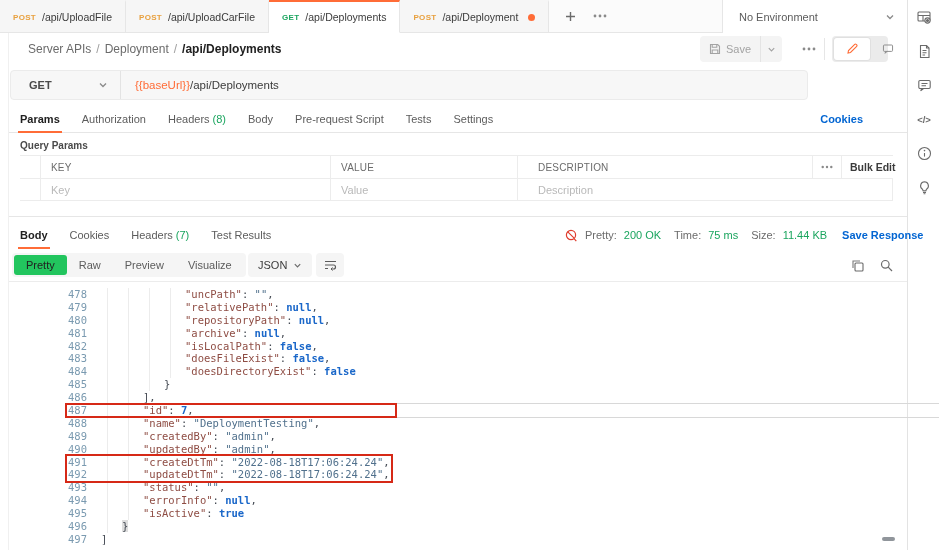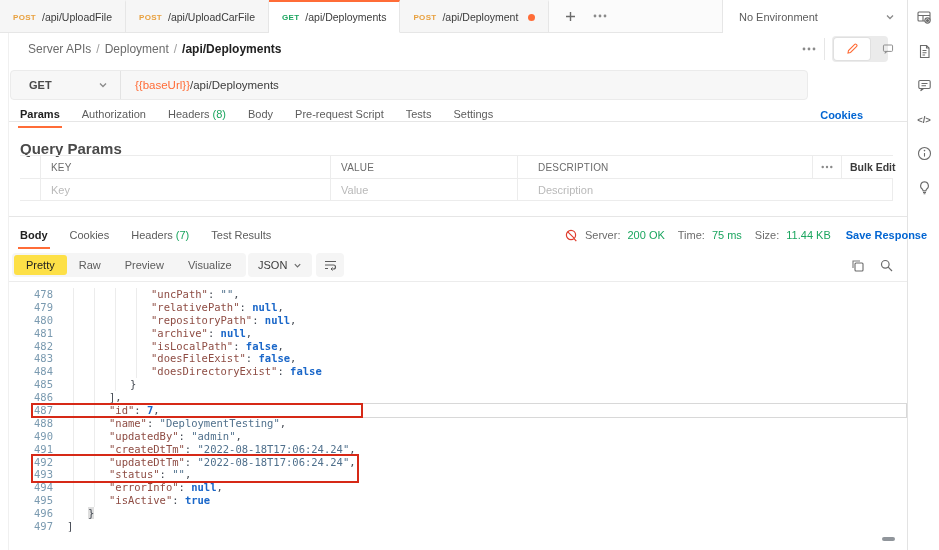--- a/index.html
+++ b/index.html
@@ -43,30 +43,30 @@
   .url-shell { position:absolute; left:2px; top:0; width:798px; height:30px; background:#f7f7f7; border:1px solid #ebebeb; border-radius:4px; display:flex; align-items:center; }
   .method-select { width:110px; height:100%; display:flex; align-items:center; justify-content:space-between; padding:0 12px 0 18px; border-right:1px solid #e3e3e3; cursor:pointer; font-size:11px; font-weight:bold; color:#4a4a4a; }
   .url-text { padding-left:14px; font-size:11.5px; cursor:text; white-space:nowrap; }
   .url-var { color:var(--accent); }
   .url-path { color:#3b3b3b; }
   .send-btn { position:absolute; left:808px; top:0; width:82px; height:30px; background:var(--send); border-radius:4px; display:flex; color:#fff; }
   .send-main { flex:1; display:flex; align-items:center; justify-content:center; font-size:12px; font-weight:bold; cursor:pointer; }
   .send-chev { width:24px; display:flex; align-items:center; justify-content:center; border-left:1px solid rgba(255,255,255,.35); cursor:pointer; }
 
   
-  .reqtabs-row { position:absolute; left:8px; top:95px; width:899px; height:27px; border-bottom:1px solid #e6e6e6; display:flex; align-items:flex-end; }
+  .reqtabs-row { position:absolute; left:8px; top:106px; width:899px; height:27px; border-bottom:1px solid #e6e6e6; display:flex; align-items:center; }
   .rtab { font-size:11px; color:#5c5c5c; margin-left:22px; padding-bottom:1px; position:relative; cursor:pointer; white-space:nowrap; }
   .rtab:first-child { margin-left:12px; }
   .rtab.active { color:#212121; font-weight:bold; }
   .rtab.active::after { content:""; position:absolute; left:-2px; right:-2px; bottom:-7px; height:2px; background:var(--accent); }
   .rtab .cnt { color:var(--green); margin-left:3px; font-weight:normal; }
   .cookies-link { position:absolute; right:44px; font-size:11px; font-weight:bold; color:var(--blue); cursor:pointer; }
 
   
-  .qp-label { position:absolute; left:20px; top:140px; font-size:15px; font-weight:bold; color:#4a4a4a; }
+  .qp-label { position:absolute; left:20px; top:140px; font-size:10px; font-weight:bold; color:#4a4a4a; }
   .qp-table { position:absolute; left:20px; top:155px; width:873px; height:31px; font-size:11px; }
   .qp-row { position:absolute; left:0; width:873px; height:23px; border-top:1px solid #ececec; display:flex; align-items:center; }
   .qp-row.r2 { top:23px; border-bottom:1px solid #ececec; }
   .qp-cell { height:100%; display:flex; align-items:center; border-left:1px solid #ececec; padding-left:10px; }
   .c-handle { width:20px; border-left:none; }
   .c-key { width:290px; }
   .c-val { width:187px; }
   .c-desc { width:295px;padding-left:20px; }
   .c-dots { width:29px; justify-content:center; padding-left:0; }
   .c-bulk { width:52px; padding-left:8px; border-left:1px solid #ececec; }
@@ -78,28 +78,28 @@
   
   .resp-divider { position:absolute; left:8px; top:216px; width:899px; height:1px; background:#e6e6e6; }
   .resp-row { position:absolute; left:8px; top:222px; width:899px; height:26px; display:flex; align-items:center; }
   .resp-meta { position:absolute; left:557px; top:0; height:26px; display:flex; align-items:center; gap:7px; font-size:11px; color:#6b6b6b; white-space:nowrap; }
   .resp-meta b { color:var(--green); font-weight:normal; }
   .save-resp { color:var(--blue); font-weight:bold; display:flex; align-items:center; gap:20px; cursor:pointer; margin-left:8px; }
 
   .view-row { position:absolute; left:8px; top:252px; width:899px; height:26px; }
   .seg-ctl { position:absolute; left:4px; top:1px; height:24px; background:#f5f5f5; border-radius:4px; display:flex; padding:2px; }
   .seg { padding:0 12px; display:flex; align-items:center; font-size:11px; color:#5c5c5c; border-radius:3px; cursor:pointer; }
-  .seg.on { background:#fde047; color:#212121; }
+  .seg.on { background:#22c55e; color:#212121; }
   .fmt-pill { position:absolute; left:240px; top:1px; height:24px; background:#f5f5f5; border-radius:4px; display:flex; align-items:center; gap:6px; padding:0 10px; font-size:11px; color:#3b3b3b; cursor:pointer; }
   .wrap-pill { position:absolute; left:308px; top:1px; width:28px; height:24px; background:#f5f5f5; border-radius:4px; display:flex; align-items:center; justify-content:center; cursor:pointer; color:#5c5c5c; }
   .view-right { position:absolute; right:14px; top:1px; height:24px; display:flex; gap:16px; align-items:center; color:#6b6b6b; }
   .code-divider { position:absolute; left:8px; top:281px; width:899px; height:1px; background:#ececec; }
 
   
-  .code { position:absolute; left:8px; top:285px; width:928px; height:261px; font-family:"DejaVu Sans Mono", monospace; font-size:10.5px; border-left:1px solid #efefef; }
+  .code { position:absolute; left:8px; top:285px; width:928px; height:261px; font-family:"DejaVu Sans Mono", monospace; font-size:10.5px; border-left:1px solid #efefef;padding-left:34px; }
   .code-lines { position:relative; padding-top:3px; }
   .cl { position:relative; height:12.9px; line-height:12.9px; padding-left:58px; white-space:pre; }
   .ln { position:absolute; left:0; top:0; width:44px; text-align:right; color:var(--lnum); }
   .guide { position:absolute; top:0; width:1px; height:12.9px; background:#ececec; }
   .tk-k { color:var(--tk-key); }
   .tk-s { color:var(--tk-str); }
   .tk-l { color:var(--tk-lit); font-weight:bold; }
   .tk-p { color:#454b54; }
   .tk-ph { color:#454b54; background:#dedede; }
   .anno-red { position:absolute; border:2px solid var(--red); z-index:3; pointer-events:none; }
@@ -193,20 +193,34 @@
         <path d="M7.5 1.8a4 4 0 0 1 2.3 7.2c-.6.5-.8 1-.8 1.7h-3c0-.7-.2-1.2-.8-1.7A4 4 0 0 1 7.5 1.8z"></path>
           <path d="M6 12.4h3M6.6 13.8h1.8"></path>
       </svg>
     </span>
   </div>
 
   <div class="crumb-row">
     <div class="crumbs">
       <span>Server APIs</span><span class="crumb-sep">/</span><span>Deployment</span><span class="crumb-sep">/</span><span class="crumb-last">/api/Deployments</span>
     </div>
+    <div class="save-group">
+      <span class="save-main">
+        <svg width="12" height="12" viewBox="0 0 12 12" stroke="#a3a3a3" fill="none" stroke-width="1.1">
+          <path d="M1.5 1.5h7.2l1.8 1.8v7.2h-9z"></path>
+            <path d="M3.2 1.5v2.8h4.6V1.5M3.2 10.5V7h5.6v3.5"></path>
+        </svg>
+        <span>Save</span>
+      </span>
+      <span class="save-chev">
+        <svg width="9" height="9" viewBox="0 0 10 10">
+            <path d="M2 3.5l3 3 3-3" stroke="#a3a3a3" stroke-width="1.3" fill="none"></path>
+          </svg>
+      </span>
+    </div>
     <span class="icon-btn crumb-dots">
       <svg width="14" height="4" viewBox="0 0 14 4">
           <circle cx="2" cy="2" r="1.4" fill="#8a8a8a"></circle>
           <circle cx="7" cy="2" r="1.4" fill="#8a8a8a"></circle>
           <circle cx="12" cy="2" r="1.4" fill="#8a8a8a"></circle>
         </svg>
     </span>
     <span class="vdiv" style="left:816px"></span>
     <div class="edit-pill">
       <span class="seg on">
@@ -290,21 +304,21 @@
         <span class="rtab">Headers<span class="cnt">(7)</span></span>
         <span class="rtab">Test Results</span>
       </div>
     <div class="resp-meta">
       <span style="display:flex">
         <svg width="13" height="13" viewBox="0 0 13 13" stroke="#e03e2f" fill="none" stroke-width="1.2">
           <circle cx="6" cy="6" r="4.6"></circle>
             <path d="M2.8 2.8l6.6 6.6M9.3 9.8l2 2.4"></path>
         </svg>
       </span>
-      <span>Server:</span>
+      <span>Pretty:</span>
         <b>200 OK</b>
       <span style="margin-left:6px">Time:</span>
         <b>75 ms</b>
       <span style="margin-left:6px">Size:</span>
         <b>11.44 KB</b>
       <span class="save-resp">
         <span>Save Response</span>
         <svg width="9" height="9" viewBox="0 0 10 10">
             <path d="M2 3.5l3 3 3-3" stroke="#0265d2" stroke-width="1.4" fill="none"></path>
           </svg>
@@ -354,20 +368,21 @@
         <div class="cl"><span class="ln">479</span><span class="guide" style="left: 64px;"></span><span class="guide" style="left: 85px;"></span><span class="guide" style="left: 106px;"></span><span class="guide" style="left: 127px;"></span><span style="padding-left: 84px;"><span class="tk-k">"relativePath"</span><span class="tk-p">: </span><span class="tk-l">null</span><span class="tk-p">,</span></span></div>
         <div class="cl"><span class="ln">480</span><span class="guide" style="left: 64px;"></span><span class="guide" style="left: 85px;"></span><span class="guide" style="left: 106px;"></span><span class="guide" style="left: 127px;"></span><span style="padding-left: 84px;"><span class="tk-k">"repositoryPath"</span><span class="tk-p">: </span><span class="tk-l">null</span><span class="tk-p">,</span></span></div>
         <div class="cl"><span class="ln">481</span><span class="guide" style="left: 64px;"></span><span class="guide" style="left: 85px;"></span><span class="guide" style="left: 106px;"></span><span class="guide" style="left: 127px;"></span><span style="padding-left: 84px;"><span class="tk-k">"archive"</span><span class="tk-p">: </span><span class="tk-l">null</span><span class="tk-p">,</span></span></div>
         <div class="cl"><span class="ln">482</span><span class="guide" style="left: 64px;"></span><span class="guide" style="left: 85px;"></span><span class="guide" style="left: 106px;"></span><span class="guide" style="left: 127px;"></span><span style="padding-left: 84px;"><span class="tk-k">"isLocalPath"</span><span class="tk-p">: </span><span class="tk-l">false</span><span class="tk-p">,</span></span></div>
         <div class="cl"><span class="ln">483</span><span class="guide" style="left: 64px;"></span><span class="guide" style="left: 85px;"></span><span class="guide" style="left: 106px;"></span><span class="guide" style="left: 127px;"></span><span style="padding-left: 84px;"><span class="tk-k">"doesFileExist"</span><span class="tk-p">: </span><span class="tk-l">false</span><span class="tk-p">,</span></span></div>
         <div class="cl"><span class="ln">484</span><span class="guide" style="left: 64px;"></span><span class="guide" style="left: 85px;"></span><span class="guide" style="left: 106px;"></span><span class="guide" style="left: 127px;"></span><span style="padding-left: 84px;"><span class="tk-k">"doesDirectoryExist"</span><span class="tk-p">: </span><span class="tk-l">false</span></span></div>
         <div class="cl"><span class="ln">485</span><span class="guide" style="left: 64px;"></span><span class="guide" style="left: 85px;"></span><span class="guide" style="left: 106px;"></span><span style="padding-left: 63px;"><span class="tk-p">}</span></span></div>
         <div class="cl"><span class="ln">486</span><span class="guide" style="left: 64px;"></span><span class="guide" style="left: 85px;"></span><span style="padding-left: 42px;"><span class="tk-p">],</span></span></div>
         <div class="cl"><span class="ln">487</span><span class="guide" style="left: 64px;"></span><span class="guide" style="left: 85px;"></span><span style="padding-left: 42px;"><span class="tk-k">"id"</span><span class="tk-p">: </span><span class="tk-l">7</span><span class="tk-p">,</span></span></div>
         <div class="cl"><span class="ln">488</span><span class="guide" style="left: 64px;"></span><span class="guide" style="left: 85px;"></span><span style="padding-left: 42px;"><span class="tk-k">"name"</span><span class="tk-p">: </span><span class="tk-s">"DeploymentTesting"</span><span class="tk-p">,</span></span></div>
+        <div class="cl"><span class="ln">489</span><span class="guide" style="left: 64px;"></span><span class="guide" style="left: 85px;"></span><span style="padding-left: 42px;"><span class="tk-k">"createdBy"</span><span class="tk-p">: </span><span class="tk-s">"admin"</span><span class="tk-p">,</span></span></div>
         <div class="cl"><span class="ln">490</span><span class="guide" style="left: 64px;"></span><span class="guide" style="left: 85px;"></span><span style="padding-left: 42px;"><span class="tk-k">"updatedBy"</span><span class="tk-p">: </span><span class="tk-s">"admin"</span><span class="tk-p">,</span></span></div>
         <div class="cl"><span class="ln">491</span><span class="guide" style="left: 64px;"></span><span class="guide" style="left: 85px;"></span><span style="padding-left: 42px;"><span class="tk-k">"createDtTm"</span><span class="tk-p">: </span><span class="tk-s">"2022-08-18T17:06:24.24"</span><span class="tk-p">,</span></span></div>
         <div class="cl"><span class="ln">492</span><span class="guide" style="left: 64px;"></span><span class="guide" style="left: 85px;"></span><span style="padding-left: 42px;"><span class="tk-k">"updateDtTm"</span><span class="tk-p">: </span><span class="tk-s">"2022-08-18T17:06:24.24"</span><span class="tk-p">,</span></span></div>
         <div class="cl"><span class="ln">493</span><span class="guide" style="left: 64px;"></span><span class="guide" style="left: 85px;"></span><span style="padding-left: 42px;"><span class="tk-k">"status"</span><span class="tk-p">: </span><span class="tk-s">""</span><span class="tk-p">,</span></span></div>
         <div class="cl"><span class="ln">494</span><span class="guide" style="left: 64px;"></span><span class="guide" style="left: 85px;"></span><span style="padding-left: 42px;"><span class="tk-k">"errorInfo"</span><span class="tk-p">: </span><span class="tk-l">null</span><span class="tk-p">,</span></span></div>
         <div class="cl"><span class="ln">495</span><span class="guide" style="left: 64px;"></span><span class="guide" style="left: 85px;"></span><span style="padding-left: 42px;"><span class="tk-k">"isActive"</span><span class="tk-p">: </span><span class="tk-l">true</span></span></div>
         <div class="cl"><span class="ln">496</span><span class="guide" style="left: 64px;"></span><span style="padding-left: 21px;"><span class="tk-ph">}</span></span></div>
         <div class="cl"><span class="ln">497</span><span style="padding-left: 0px;"><span class="tk-p">]</span></span></div>
         <div class="anno-outline" style="top: 117.6px; height: 15.9px; left: 22px; width: 876px;"></div>
         <div class="anno-red" style="top: 117.6px; height: 15.9px; left: 22px; width: 332px;"></div>

